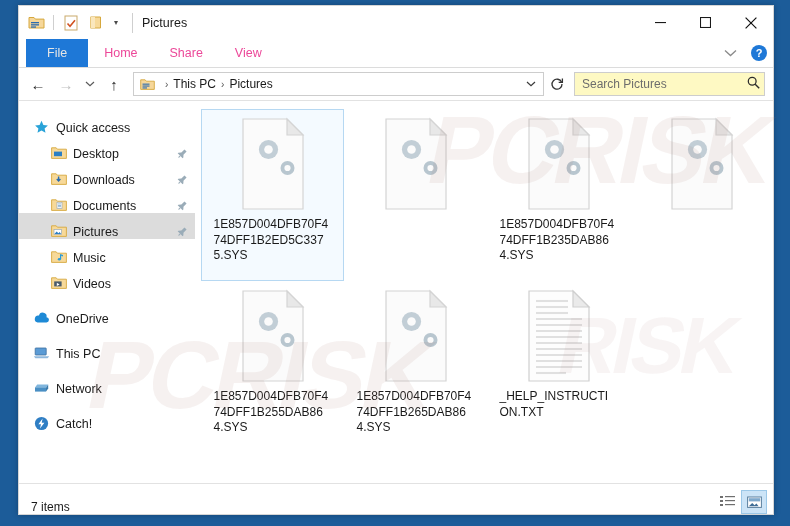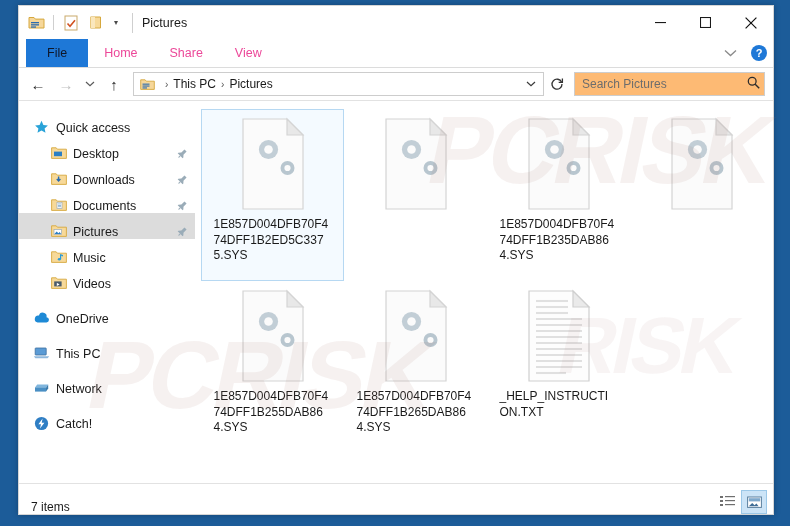--- a/index.html
+++ b/index.html
@@ -85,21 +85,21 @@
     display: flex; align-items: stretch;
     border-bottom: 1px solid #dcdcdc;
     position: relative;
   }
   .rtab {
     font-size: 12.5px; color: #ec4899;
     display: flex; align-items: center;
     padding: 0 16px;
   }
   .rtab.file {
-    background: #1e78d7; color: #0f172a;
+    background: #1e78d7; color: #e5e5e5;
     padding: 0 21px; margin-left: 7px;
   }
   #ribbon-right {
     position: absolute; right: 6px; top: 0; height: 28px;
     display: flex; align-items: center; gap: 10px;
   }
   .chev-down { font-size: 11px; color: #6a6a6a; padding: 0 4px; }
   .help-btn {
     width: 16px; height: 16px; border-radius: 50%;
     background: #1e78d7; color: #fff;
@@ -135,21 +135,21 @@
   .crumb { padding: 0 2px; }
   .crumb-sep { color: #555; font-size: 10px; padding: 0 3px; }
   .path-caret { margin-left: auto; font-size: 9px; color: #444; padding: 0 7px; }
   #refresh {
     width: 22px; height: 22px;
     display: flex; align-items: center; justify-content: center;
     font-size: 13px; color: #333;
   }
   #search {
     width: 178px; height: 22px;
-    border: 1px solid #cdcdcd; background: #fdba74;
+    border: 1px solid #cdcdcd; background: #fef9c3;
     display: flex; align-items: center;
     margin-left: 4px; padding: 0 4px 0 7px;
     font-size: 12px;
   }
   #search-ph { color: #6d6d6d; flex: 1 1 auto; }
   .search-ico { color: #333; font-size: 12px; }
 
   
   #body { flex: 1 1 auto; display: flex; min-height: 0; background: #fff; }
 

